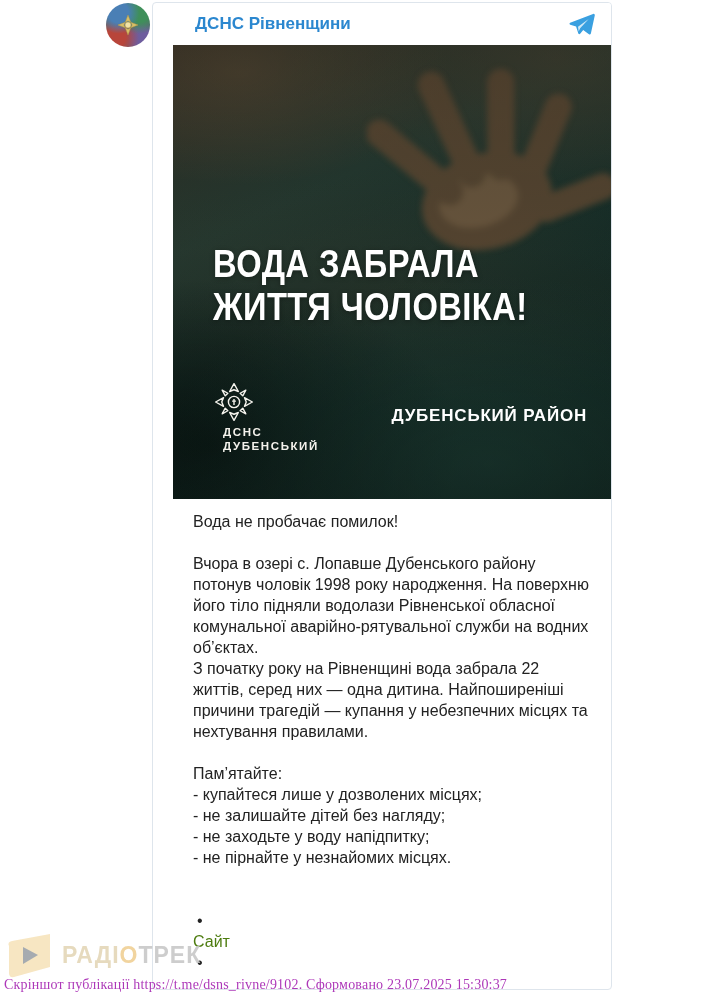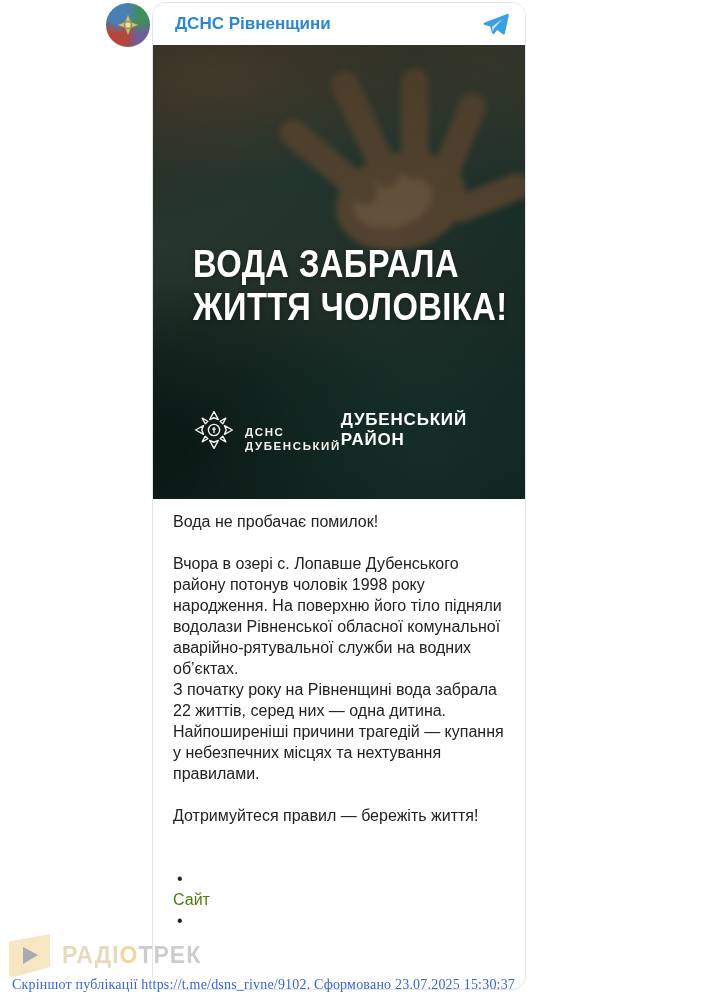--- a/index.html
+++ b/index.html
@@ -10,58 +10,58 @@
   .avatar { position:absolute; left:106px; top:3px; width:44px; height:44px; border-radius:50%;
     background:
       radial-gradient(circle at 28% 22%, #4a7fb5 0 22%, transparent 45%),
       radial-gradient(circle at 75% 22%, #3f8f5a 0 20%, transparent 45%),
       radial-gradient(circle at 22% 78%, #b8453a 0 20%, transparent 48%),
       radial-gradient(circle at 78% 78%, #6e5d9e 0 20%, transparent 50%),
       #49684f;
     display:flex; align-items:center; justify-content:center; }
 
   
-  .card { position:absolute; left:152px; top:2px; width:374px; height:988px; background:#fff;
-    border:1px solid #dee5ec; border-radius:14px; overflow:hidden; }
+  .card { position:absolute; left:152px; top:2px; width:460px; height:988px; background:#fff;
+    border:1px solid #dee5ec; border-radius:4px; overflow:hidden;padding-left:20px; }
   .card-header { height:42px; display:flex; align-items:center; padding:0 16px 0 22px; background:#fff; }
   .channel-name { font-size:17px; font-weight:700; color:#2b87cf; }
   .tg-plane { margin-left:auto; width:27px; height:27px; }
 
   
   .poster { position:relative; width:100%; height:454px; overflow:hidden;
     background:
       radial-gradient(300px 160px at 15% 6%, rgba(115,88,60,.55), transparent 70%),
       radial-gradient(380px 200px at 88% 3%, rgba(96,74,52,.50), transparent 70%),
       radial-gradient(460px 260px at 72% 92%, rgba(45,92,78,.42), transparent 72%),
       radial-gradient(340px 220px at 8% 88%, rgba(6,16,13,.85), transparent 75%),
       radial-gradient(500px 170px at 50% 55%, rgba(70,62,44,.30), transparent 70%),
       linear-gradient(155deg, #3c3529 0%, #2a4036 32%, #17312b 62%, #0e221d 100%); }
   .poster-hand { position:absolute; right:-6px; top:6px; width:250px; height:230px; filter:blur(3px); opacity:.85; }
   .poster-shade { position:absolute; inset:0; background:linear-gradient(180deg, rgba(8,16,14,.30) 0%, rgba(8,16,14,.18) 45%, rgba(8,16,14,.38) 100%); }
   .poster-title { position:absolute; left:40px; top:198px; color:#fff; font-weight:800; font-size:38px;
     line-height:43px; letter-spacing:.5px; transform:scaleX(.86); transform-origin:left center; white-space:nowrap;
     text-shadow:0 1px 6px rgba(0,0,0,.35); }
   .poster-bottom { position:absolute; left:40px; right:24px; bottom:46px; display:flex; align-items:center; }
-  .brand { display:flex; align-items:flex-end; color:#f4f2ec; }
+  .brand { display:flex; align-items:flex-start; color:#f4f2ec;flex-direction:column; }
   .brand-text { margin-left:10px; font-size:11.5px; font-weight:700; letter-spacing:1.6px; line-height:14px; }
   .region { margin-left:auto; color:#fff; font-size:17px; font-weight:700; letter-spacing:.8px; }
 
   
   .body { padding:12px 20px 0 20px; }
   .body p { font-size:16px; line-height:21px; color:#222; margin:0 0 21px 0; white-space:pre-line; }
   .links { font-size:16px; }
   .links .sep { color:#222; margin:0 4px; }
   .links a { color:#4d7c0f; text-decoration:none; cursor:pointer; }
 
   
   .watermark { position:absolute; left:4px; top:932px; z-index:5; opacity:.88; pointer-events:none; }
   .wm-row { display:flex; align-items:center; }
   .wm-word { font-size:23px; font-weight:800; letter-spacing:1px; line-height:46px; margin-left:6px; white-space:nowrap; }
   .wm-p1 { color:#e3d6b6; } .wm-p2 { color:#f0cf92; } .wm-p3 { color:#c7c7c7; }
-  .wm-caption { margin-top:-1px; font-family:"Liberation Serif","DejaVu Serif",serif; font-size:14px; color:#1d4ed8; letter-spacing:.2px; white-space:nowrap;margin-left:8px; }
+  .wm-caption { margin-top:-1px; font-family:"Liberation Serif","DejaVu Serif",serif; font-size:14px; color:#a21caf; letter-spacing:.2px; white-space:nowrap; }
 </style>
 </head>
 <body>
 
 <div class="stage">
 
   <div class="avatar">
     <svg width="22" height="22" viewBox="0 0 24 24">
       <g fill="#d8c06a" stroke="#b89a3e" stroke-width=".5">
         <path d="M12 1 L15 9 L12 7.5 L9 9 Z"></path>
@@ -124,21 +124,25 @@
           </div>
         </div>
         <div class="region">ДУБЕНСЬКИЙ РАЙОН</div>
       </div>
     </div>
 
     <div class="body">
       <p>Вода не пробачає помилок!</p>
       <p>Вчора в озері с. Лопавше Дубенського району потонув чоловік 1998 року народження. На поверхню його тіло підняли водолази Рівненської обласної комунальної аварійно-рятувальної служби на водних об’єктах.
 З початку року на Рівненщині вода забрала 22 життів, серед них — одна дитина. Найпоширеніші причини трагедій — купання у небезпечних місцях та нехтування правилами.</p>
-      <p>Дотримуйтеся правил — бережіть життя!</p>
+      <p>Пам’ятайте:
+- купайтеся лише у дозволених місцях;
+- не залишайте дітей без нагляду;
+- не заходьте у воду напідпитку;
+- не пірнайте у незнайомих місцях.</p>
 
       <p class="links">
         <span class="sep">•</span>
         <a>Сайт</a>
         <span class="sep">•</span>
         
         
         
         
         

